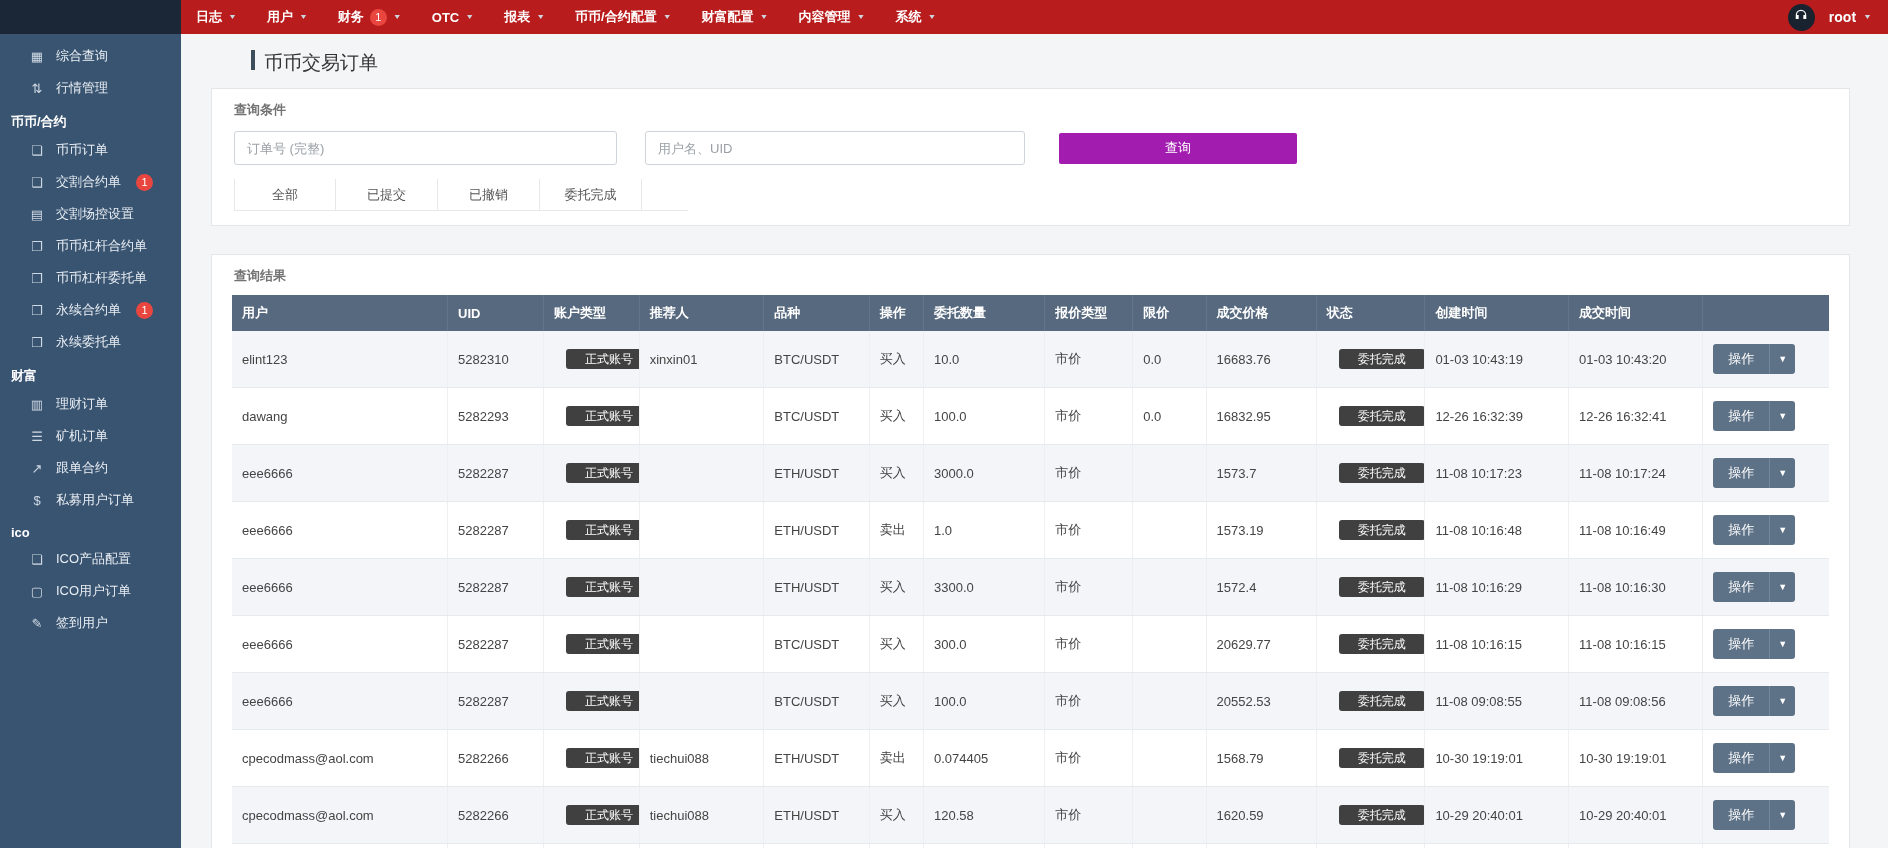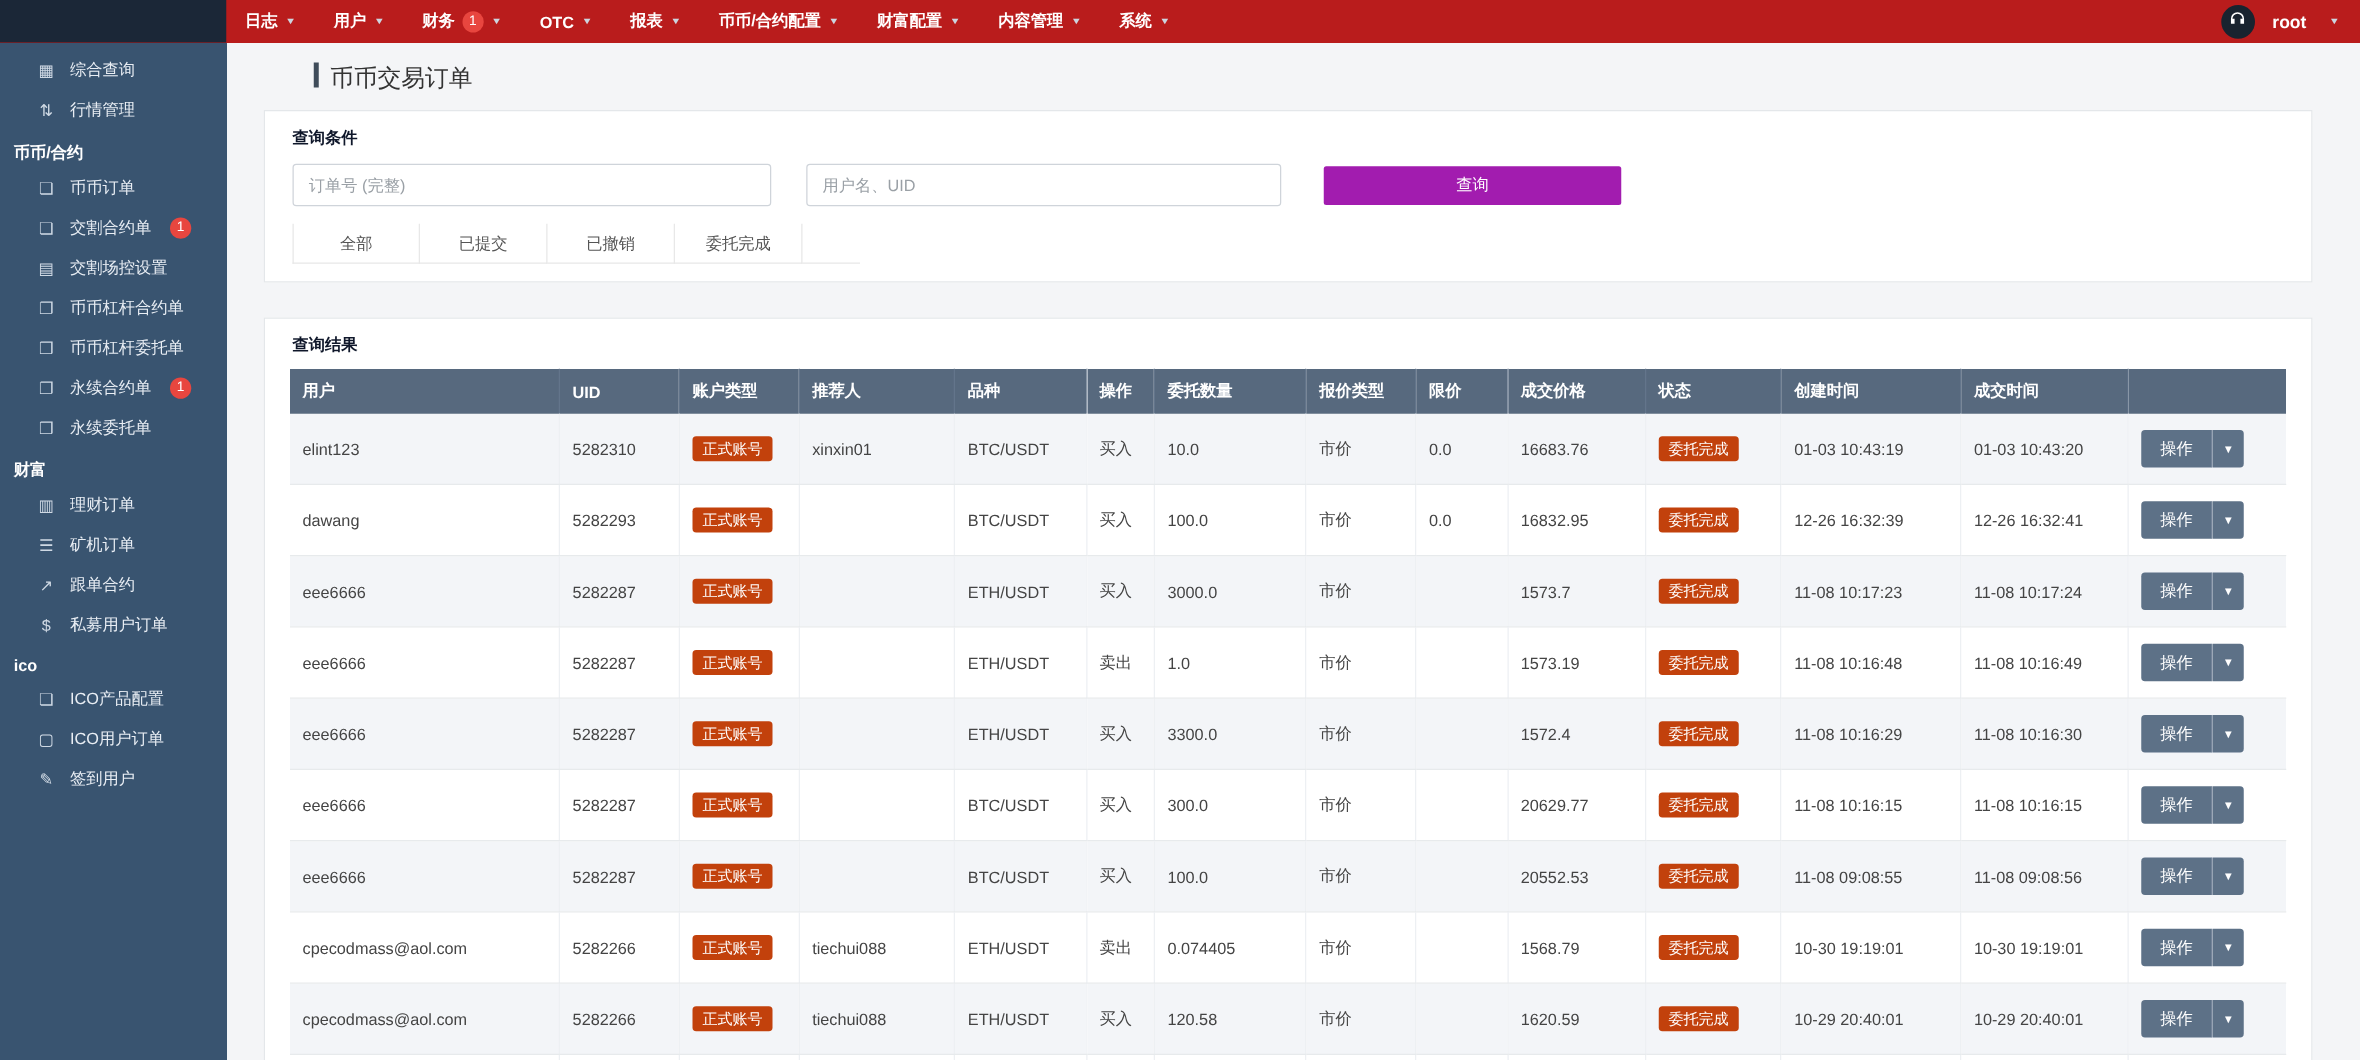--- a/index.html
+++ b/index.html
@@ -15,40 +15,40 @@
   .nav-items { display: flex; align-items: stretch; }
   .nav-item { display: flex; align-items: center; gap: 6px; padding: 0 15px;
     color: #ffffff; font-size: 13px; font-weight: bold; cursor: pointer; }
   .caret { font-size: 9px; color: #cdd5df; transform: scaleY(.8); }
   .nav-badge { background: #e8463f; color: #fff; border-radius: 50%;
     width: 17px; height: 17px; font-size: 11px; font-weight: normal;
     display: inline-flex; align-items: center; justify-content: center; }
   .nav-right { margin-left: auto; display: flex; align-items: center; gap: 14px; padding-right: 16px; }
   .support-btn { width: 27px; height: 27px; border-radius: 50%; background: #19232f;
     display: flex; align-items: center; justify-content: center; cursor: pointer; }
-  .user-menu { display: flex; align-items: center; gap: 18px; color: #fff;
+  .user-menu { display: flex; align-items: center; gap: 7px; color: #fff;
     font-size: 14px; font-weight: bold; cursor: pointer; }
   
   .sidebar { position: fixed; top: 34px; left: 0; bottom: 0; width: 181px;
     background: #395470; z-index: 10; }
   .side-list { padding-top: 6px; }
   .side-item { display: flex; align-items: center; gap: 11px;
     padding: 7px 8px 7px 29px; font-size: 13px; color: #e9eef4; cursor: pointer; }
   .side-item .icon { width: 16px; text-align: center; color: #cfd9e4; font-size: 13px; }
   .side-section { padding: 9px 8px 3px 11px; font-size: 13px; font-weight: bold; color: #ffffff; }
   .side-badge { background: #e8463f; color: #fff; border-radius: 9px; min-width: 17px;
     height: 17px; padding: 0 4px; font-size: 11px; margin-left: 4px;
     display: inline-flex; align-items: center; justify-content: center; }
   
   .main { margin-left: 181px; padding: 34px 38px 0 30px; }
   .page-title { display: flex; align-items: flex-start; gap: 9px; margin: 16px 0 12px; padding-left: 40px; }
   .title-bar { width: 4px; height: 20px; background: #3f4c5a; }
   .page-title h1 { font-size: 19px; font-weight: normal; color: #333; }
   .panel { background: #fff; border: 1px solid #e4e7ea; }
-  .panel-title { padding: 12px 22px 0; font-size: 13px; font-weight: bold; color: #0f172a; }
+  .panel-title { padding: 12px 22px 0; font-size: 13px; font-weight: bold; color: #737373; }
   
   .filter-row { display: flex; align-items: center; padding: 12px 22px 0; }
   .text-input { height: 34px; border: 1px solid #cfd4da; border-radius: 3px;
     padding: 0 12px; font-size: 13px; color: #333; background: #fff; }
   .text-input::placeholder { color: #9aa0a6; }
   .input-order { width: 383px; margin-right: 28px; }
   .input-user  { width: 380px; margin-right: 34px; }
   .select-box { width: 364px; height: 34px; border: 1px solid #cfd4da; border-radius: 3px;
     display: flex; align-items: center; justify-content: space-between;
     padding: 0 12px; font-size: 13px; color: #333; margin-right: 34px; cursor: pointer; background:#fff; }
@@ -68,22 +68,22 @@
   table.results { width: 100%; border-collapse: collapse; table-layout: fixed; }
   table.results th { background: #57697e; color: #fff; text-align: left; font-size: 13px;
     font-weight: bold; padding: 9px 10px; border-right: 1px solid #63758b;
     white-space: nowrap; overflow: hidden; }
   table.results th:last-child { border-right: none; }
   table.results td { font-size: 13px; color: #444; padding: 13px 10px;
     border-bottom: 1px solid #e7eaec; border-right: 1px solid #edf0f3;
     white-space: nowrap; overflow: hidden; }
   table.results td:last-child { border-right: none; }
   table.results tbody tr:nth-child(odd) { background: #f3f5f8; }
-  .badge-green { display: inline-block; background: #c2410c; color: #fff;
-    font-size: 12px; padding: 4px 8px; border-radius: 3px; line-height: 1; }
+  .badge-green { display: inline-block; background: #404040; color: #fff;
+    font-size: 12px; padding: 4px 19px; border-radius: 3px; line-height: 1; margin-left: 12px; }
   .action-group { display: inline-flex; cursor: pointer; }
   .action-main { background: #5d7187; color: #fff; font-size: 13px; padding: 6px 15px;
     border-radius: 3px 0 0 3px; border-right: 1px solid #76869c; }
   .action-caret { background: #5d7187; color: #fff; font-size: 9px; padding: 0 8px;
     border-radius: 0 3px 3px 0; display: flex; align-items: center; }
   
   .c0{width:13.5%}.c1{width:6%}.c2{width:6%}.c3{width:7.8%}.c4{width:6.6%}.c5{width:3.4%}
   .c6{width:7.6%}.c7{width:5.5%}.c8{width:4.6%}.c9{width:6.9%}.c10{width:6.8%}
   .c11{width:9%}.c12{width:8.4%}.c13{width:7.9%}
 </style>

